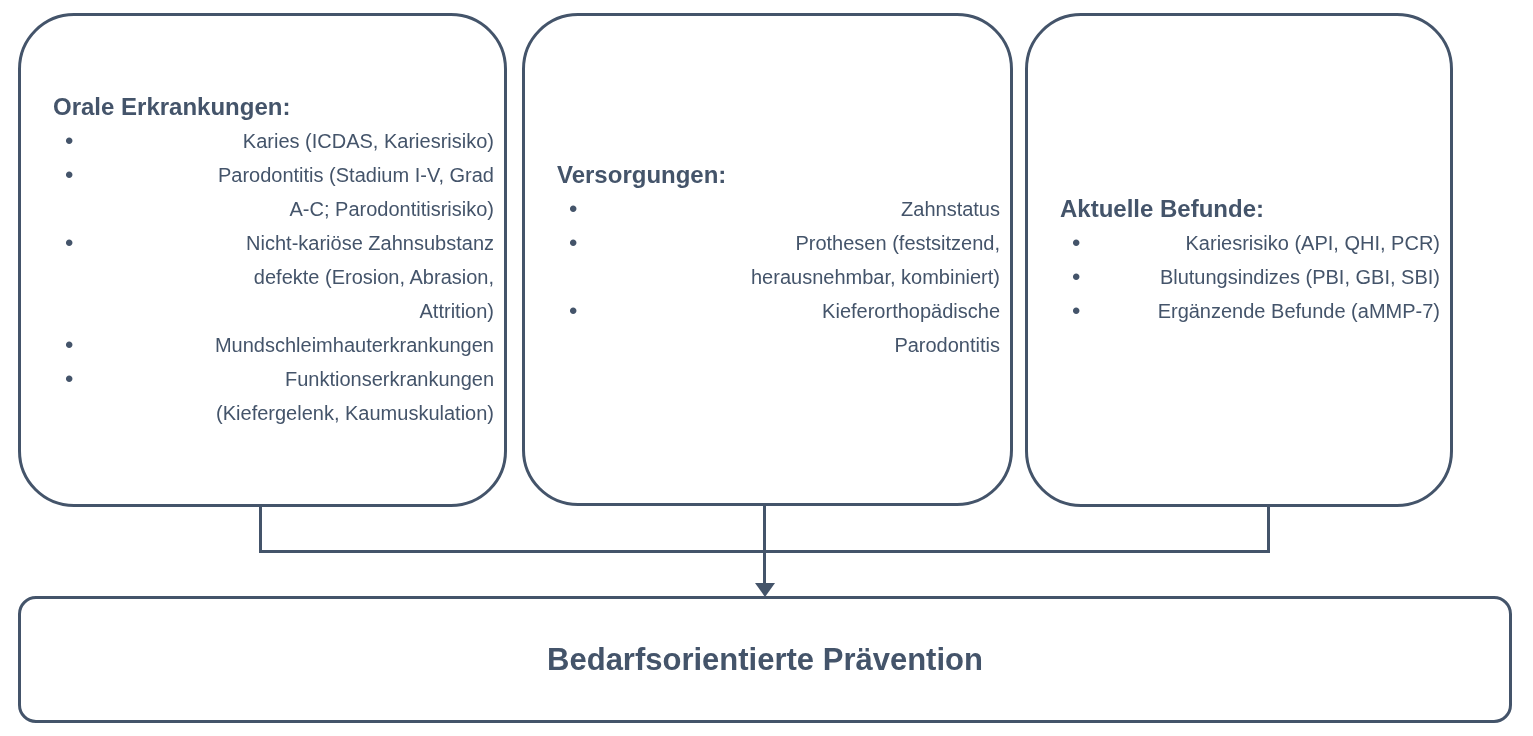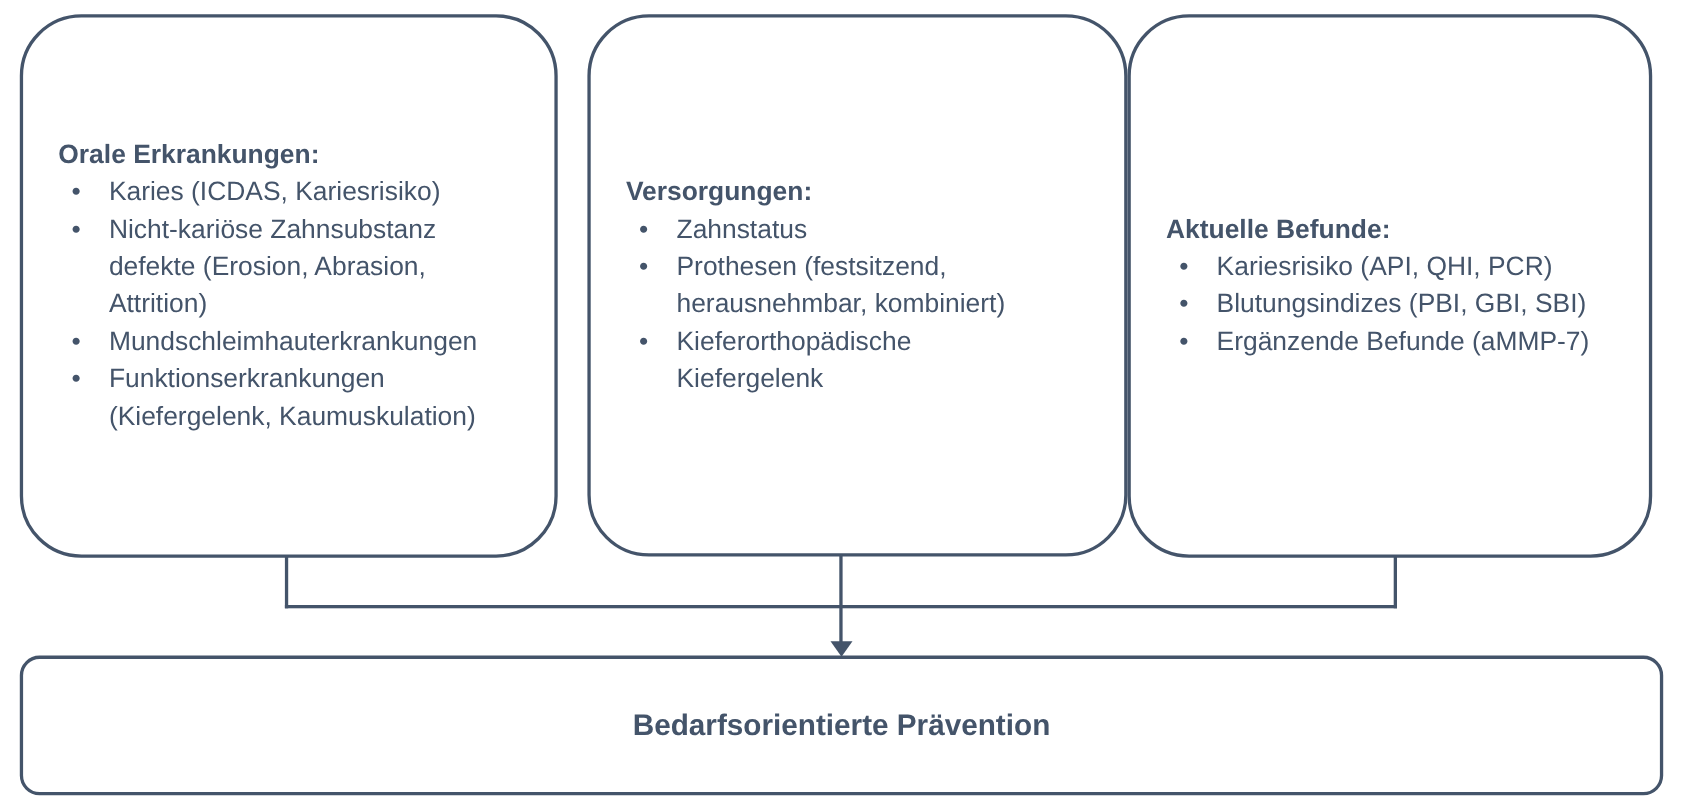--- a/index.html
+++ b/index.html
@@ -28,40 +28,41 @@
     border: 3px solid var(--accent);
     border-radius: 56px;
     background: var(--bg);
     display: flex;
     flex-direction: column;
     justify-content: center;
     padding-left: 32px;
     padding-right: 10px;
   }
   .top-box.box-1 { left: 18px;   width: 489px; }
-  .top-box.box-2 { left: 522px;  width: 491px; height: 493px; margin-left: 12px; }
-  .top-box.box-3 { left: 1025px; width: 477px; }
+  .top-box.box-2 { left: 522px;  width: 491px; height: 493px; }
+  .top-box.box-3 { left: 1025px; width: 428px; }
   .box-header {
     margin: 0;
     font-size: 24px;
     line-height: 34px;
     font-weight: bold;
     white-space: pre;
   }
   ul.bullet-list {
     margin: 0;
     padding: 0;
     list-style: none;
   }
   ul.bullet-list li {
     position: relative;
     padding-left: 46px;
-    font-size: 24px;
+    font-size: 20px;
     line-height: 34px;
     white-space: pre;
+    text-align: right;
   }
   ul.bullet-list li::before {
     content: "\2022";
     position: absolute;
     left: 12px;
     top: 0;
     font-size: 24px;
     line-height: 34px;
   }
   .result-box {
@@ -72,21 +73,21 @@
     height: 127px;
     box-sizing: border-box;
     border: 3px solid var(--accent);
     border-radius: 18px;
     background: var(--bg);
     display: flex;
     align-items: center;
     justify-content: center;
   }
   .result-label {
-    font-size: 27px;
+    font-size: 31px;
     font-weight: bold;
     white-space: pre;
   }
   .line {
     position: absolute;
     background: var(--accent);
   }
   .v-line { width: 3px; }
   .h-line { height: 3px; }
   .connector-left-vertical   { left: 259px;  top: 505px; height: 48px; }
@@ -106,37 +107,39 @@
 </style>
 </head>
 <body>
 
 <div class="canvas">
 
   <div class="top-box box-1">
     <h3 class="box-header">Orale Erkrankungen:</h3>
     <ul class="bullet-list">
         <li>Karies (ICDAS, Kariesrisiko)</li>
+        <li>Parodontitis (Stadium I-V, Grad
+A-C; Parodontitisrisiko)</li>
         <li>Nicht-kariöse Zahnsubstanz
 defekte (Erosion, Abrasion,
 Attrition)</li>
         <li>Mundschleimhauterkrankungen</li>
         <li>Funktionserkrankungen
 (Kiefergelenk, Kaumuskulation)</li>
       </ul>
   </div>
 
   <div class="top-box box-2">
     <h3 class="box-header">Versorgungen:</h3>
     <ul class="bullet-list">
         <li>Zahnstatus</li>
         <li>Prothesen (festsitzend,
 herausnehmbar, kombiniert)</li>
         <li>Kieferorthopädische
-Kiefergelenk</li>
+Parodontitis</li>
       </ul>
   </div>
 
   <div class="top-box box-3">
     <h3 class="box-header">Aktuelle Befunde:</h3>
     <ul class="bullet-list">
         <li>Kariesrisiko (API, QHI, PCR)</li>
         <li>Blutungsindizes (PBI, GBI, SBI)</li>
         <li>Ergänzende Befunde (aMMP-7)</li>
       </ul>

